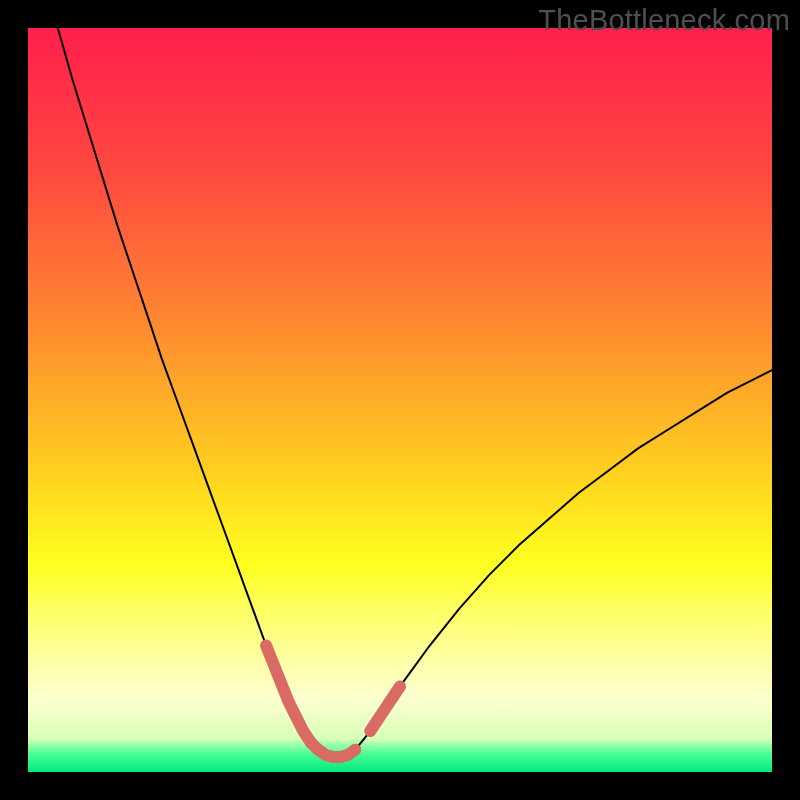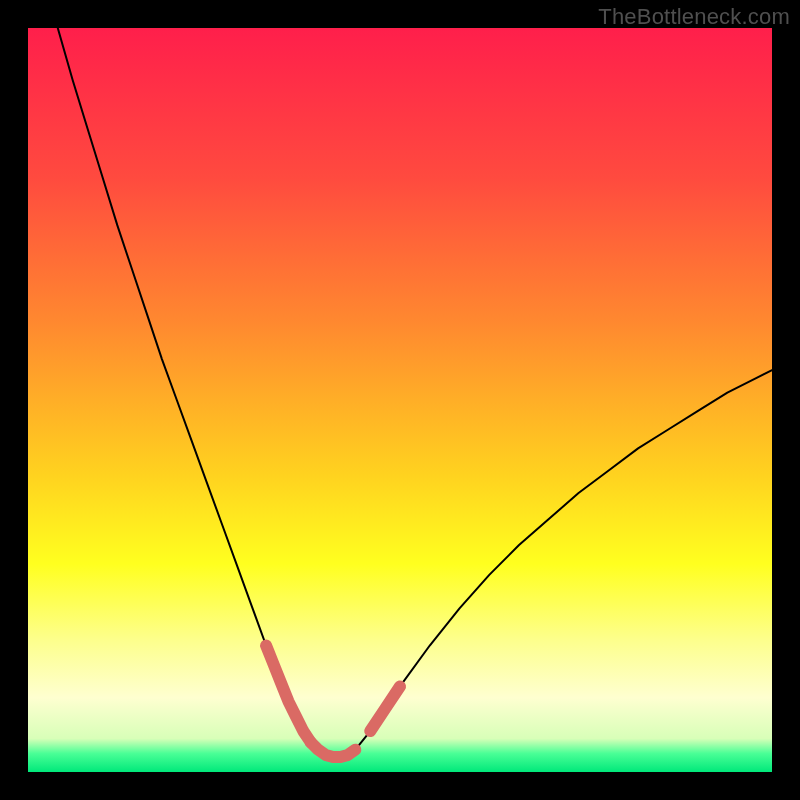--- a/index.html
+++ b/index.html
@@ -24,21 +24,21 @@
     top: 28px;
     width: 744px;
     height: 744px;
     overflow: hidden;
   }
   .watermark {
     position: absolute;
     top: 4px;
     right: 10px;
     font-family: Arial, Helvetica, sans-serif;
-    font-size: 22px;
+    font-size: 29px;
     color: #4f4f4f;
     font-weight: 500;
     letter-spacing: 0.2px;
     margin-left: 35px;
   }
   svg { display: block; }
 </style>
 </head>
 <body>
 

